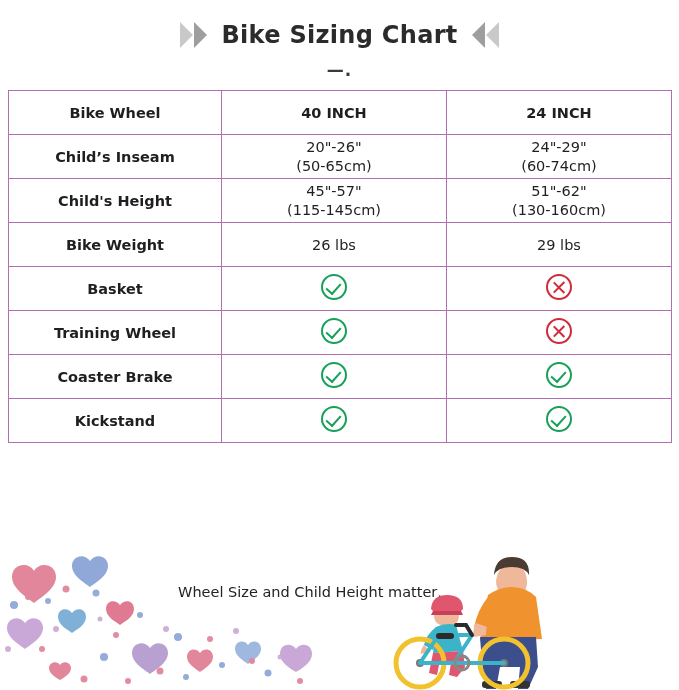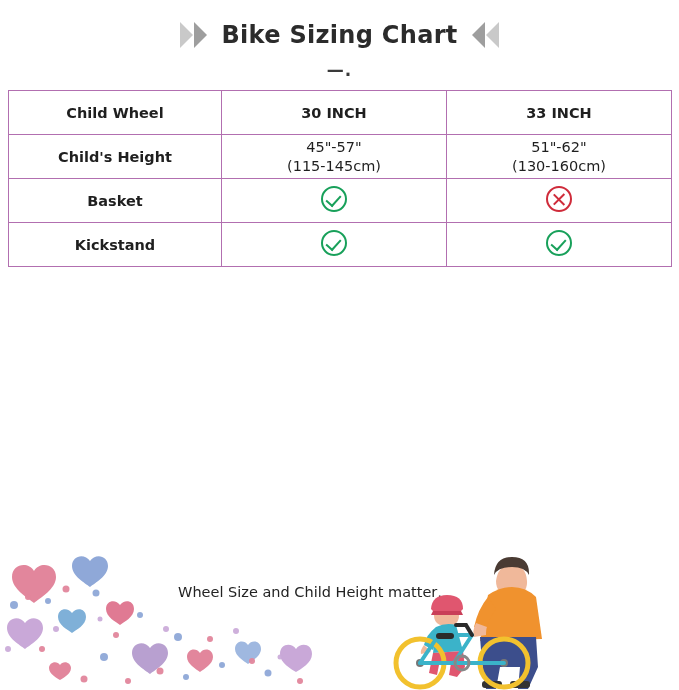--- a/index.html
+++ b/index.html
@@ -158,40 +158,66 @@
     <span class="chev chev-left dk-left"></span>
     <span class="chev chev-left"></span>
   </span>
 </div>
 <div class="sub-dash">—.</div>
 
 <div class="table-wrap">
   <table class="chart">
     <tbody>
       <tr class="hdr">
-        <td class="label-cell">Child Wheel</td>
-        <td class="val-cell">30 INCH</td>
-        <td class="val-cell">33 INCH</td>
+        <td class="label-cell">Bike Wheel</td>
+        <td class="val-cell">40 INCH</td>
+        <td class="val-cell">24 INCH</td>
       </tr>
 
+    <tr>
+          <td class="label-cell">Child’s Inseam</td>
+          <td class="val-cell two-line">
+            <div>20"-26"</div>
+            <div>(50-65cm)</div>
+          </td>
+          <td class="val-cell two-line">
+            <div>24"-29"</div>
+            <div>(60-74cm)</div>
+          </td>
+        </tr>
         <tr>
           <td class="label-cell">Child's Height</td>
           <td class="val-cell two-line">
             <div>45"-57"</div>
             <div>(115-145cm)</div>
           </td>
           <td class="val-cell two-line">
             <div>51"-62"</div>
             <div>(130-160cm)</div>
           </td>
         </tr>
         <tr>
+          <td class="label-cell">Bike Weight</td>
+          <td class="val-cell">26 lbs</td>
+          <td class="val-cell">29 lbs</td>
+        </tr>
+        <tr>
           <td class="label-cell">Basket</td>
           <td class="val-cell"><span class="mark yes"></span></td>
           <td class="val-cell"><span class="mark no"></span></td>
+        </tr>
+        <tr>
+          <td class="label-cell">Training Wheel</td>
+          <td class="val-cell"><span class="mark yes"></span></td>
+          <td class="val-cell"><span class="mark no"></span></td>
+        </tr>
+        <tr>
+          <td class="label-cell">Coaster Brake</td>
+          <td class="val-cell"><span class="mark yes"></span></td>
+          <td class="val-cell"><span class="mark yes"></span></td>
         </tr>
         <tr>
           <td class="label-cell">Kickstand</td>
           <td class="val-cell"><span class="mark yes"></span></td>
           <td class="val-cell"><span class="mark yes"></span></td>
         </tr>
       </tbody>
   </table>
 </div>
 

